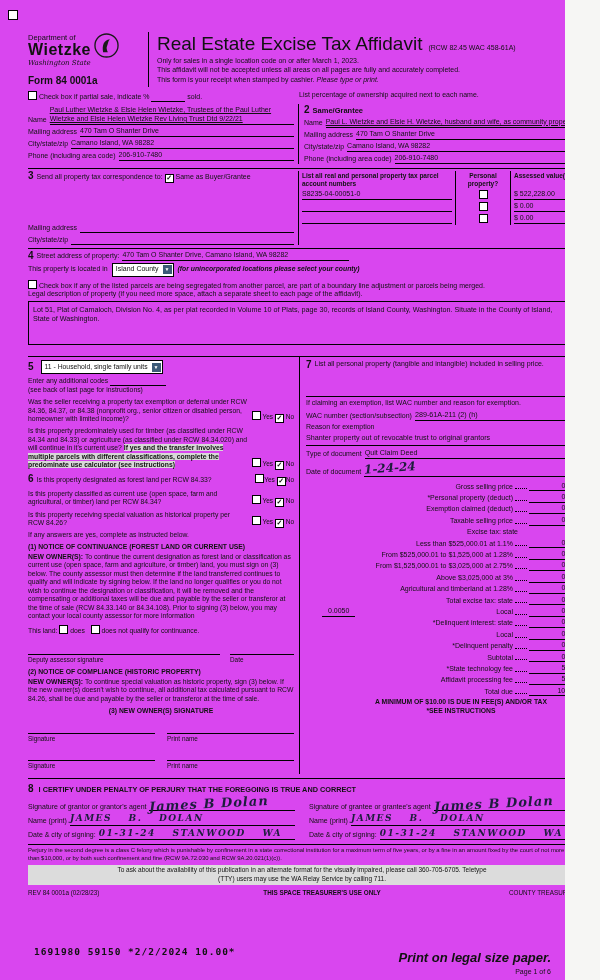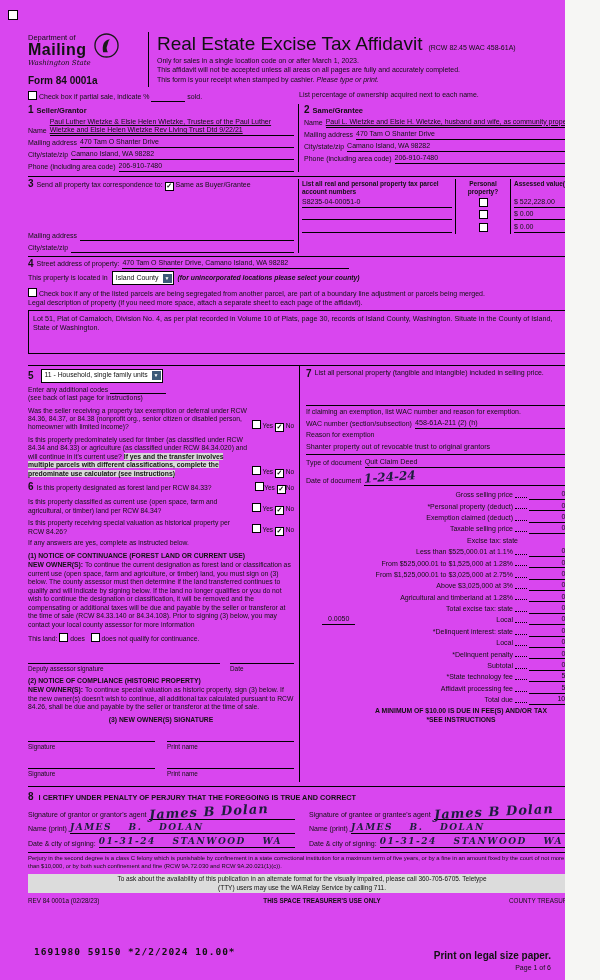--- a/index.html
+++ b/index.html
@@ -104,37 +104,37 @@
   .s8c{flex:1}
   
   .perjury{font-size:5.9px;line-height:1.3;border-top:1px solid #000;margin-top:4px;padding-top:2px}
   .altblock{background:#dcdcdc;text-align:center;font-size:6.5px;margin-top:3px;padding:1px 0;line-height:1.35}
   .footrow{display:flex;margin-top:4px;font-size:6.3px;align-items:flex-start}
   .fr-left{width:170px}
   .fr-center{flex:1;text-align:center;font-weight:bold}
   .fr-right{width:130px;text-align:right}
   .stamp{position:absolute;left:34px;top:946px;font-family:"DejaVu Sans Mono",monospace;font-size:9.5px;font-weight:bold;letter-spacing:1px}
   .printnote{position:absolute;right:14px;top:950px;text-align:right}
-  .pn1{font-size:10px;font-weight:bold;}
+  .pn1{font-size:13px;font-weight:bold;font-style:italic}
   .pn2{font-size:7px;margin-top:3px}
 </style>
 </head>
 <body>
 
 <div class="page">
   <span class="cb stray-cb"></span>
 
   <div class="content">
 
     <div class="header">
       <div class="h-left">
         <div class="logo-row">
           <div>
             <div class="dept-small">Department of</div>
-            <div class="dept-big">Mailing</div>
+            <div class="dept-big">Wietzke</div>
             <div class="dept-sub">Washington State</div>
           </div>
           <div class="logo-circle">
             <svg viewBox="0 0 26 26" width="25" height="25">
               <circle cx="13" cy="13" r="12" fill="none" stroke="#1a1a1a" stroke-width="1.4"></circle>
               <path d="M9.5 20 C8.2 13.5 10 7.2 16.5 6.6 C14.2 9.2 14.8 11.4 13.6 13.4 C12.7 15 13.2 17.4 14.4 20 Z" fill="#1a1a1a"></path>
             </svg>
           </div>
         </div>
         <div class="form-no">Form 84 0001a</div>
@@ -158,21 +158,20 @@
         <span class="cb"></span>
         <span>Check box if partial sale, indicate %</span>
         <span class="blank" style="width:34px"></span>
         <span>sold.</span>
       </div>
       <div class="partial-right">List percentage of ownership acquired next to each name.</div>
     </div>
 
     <div class="secs12">
       <div class="sec1">
-        <div class="sec-head"><b class="sec-num">1</b><span>Seller/Grantor</span></div>
         <div class="frow">
             <span class="flabel">Name</span>
             <span class="fline"><span class="u">Paul Luther Wietzke &amp; Elsie Helen Wietzke, Trustees of the Paul Luther Wietzke and Elsie Helen Wietzke Rev Living Trust Dtd 9/22/21</span></span>
           </div>
         <div class="frow">
             <span class="flabel">Mailing address</span>
             <span class="fline"><span>470 Tam O Shanter Drive</span></span>
           </div>
         <div class="frow">
             <span class="flabel">City/state/zip</span>
@@ -395,21 +394,21 @@
       <div class="mc-right">
         <div class="q7head">
           <b class="sec-num">7</b>
           <span>List all personal property (tangible and intangible) included in selling price.</span>
         </div>
         <div class="s7blank"></div>
         <div class="hr"></div>
         <div style="margin-top:2px">If claiming an exemption, list WAC number and reason for exemption.</div>
         <div class="frow">
             <span class="flabel">WAC number (section/subsection)</span>
-            <span class="fline"><span class="typed">458-61A-211 (2) (h)</span></span>
+            <span class="fline"><span class="typed">289-61A-211 (2) (h)</span></span>
           </div>
         <div style="margin-top:2px">Reason for exemption</div>
         <div class="typed" style="margin-top:2px">Shanter property out of revocable trust to original grantors</div>
         <div class="hr mt2"></div>
         <div class="frow">
             <span class="flabel">Type of document</span>
             <span class="fline"><span class="typed">Quit Claim Deed</span></span>
           </div>
         <div class="frow">
             <span class="flabel">Date of document</span>

